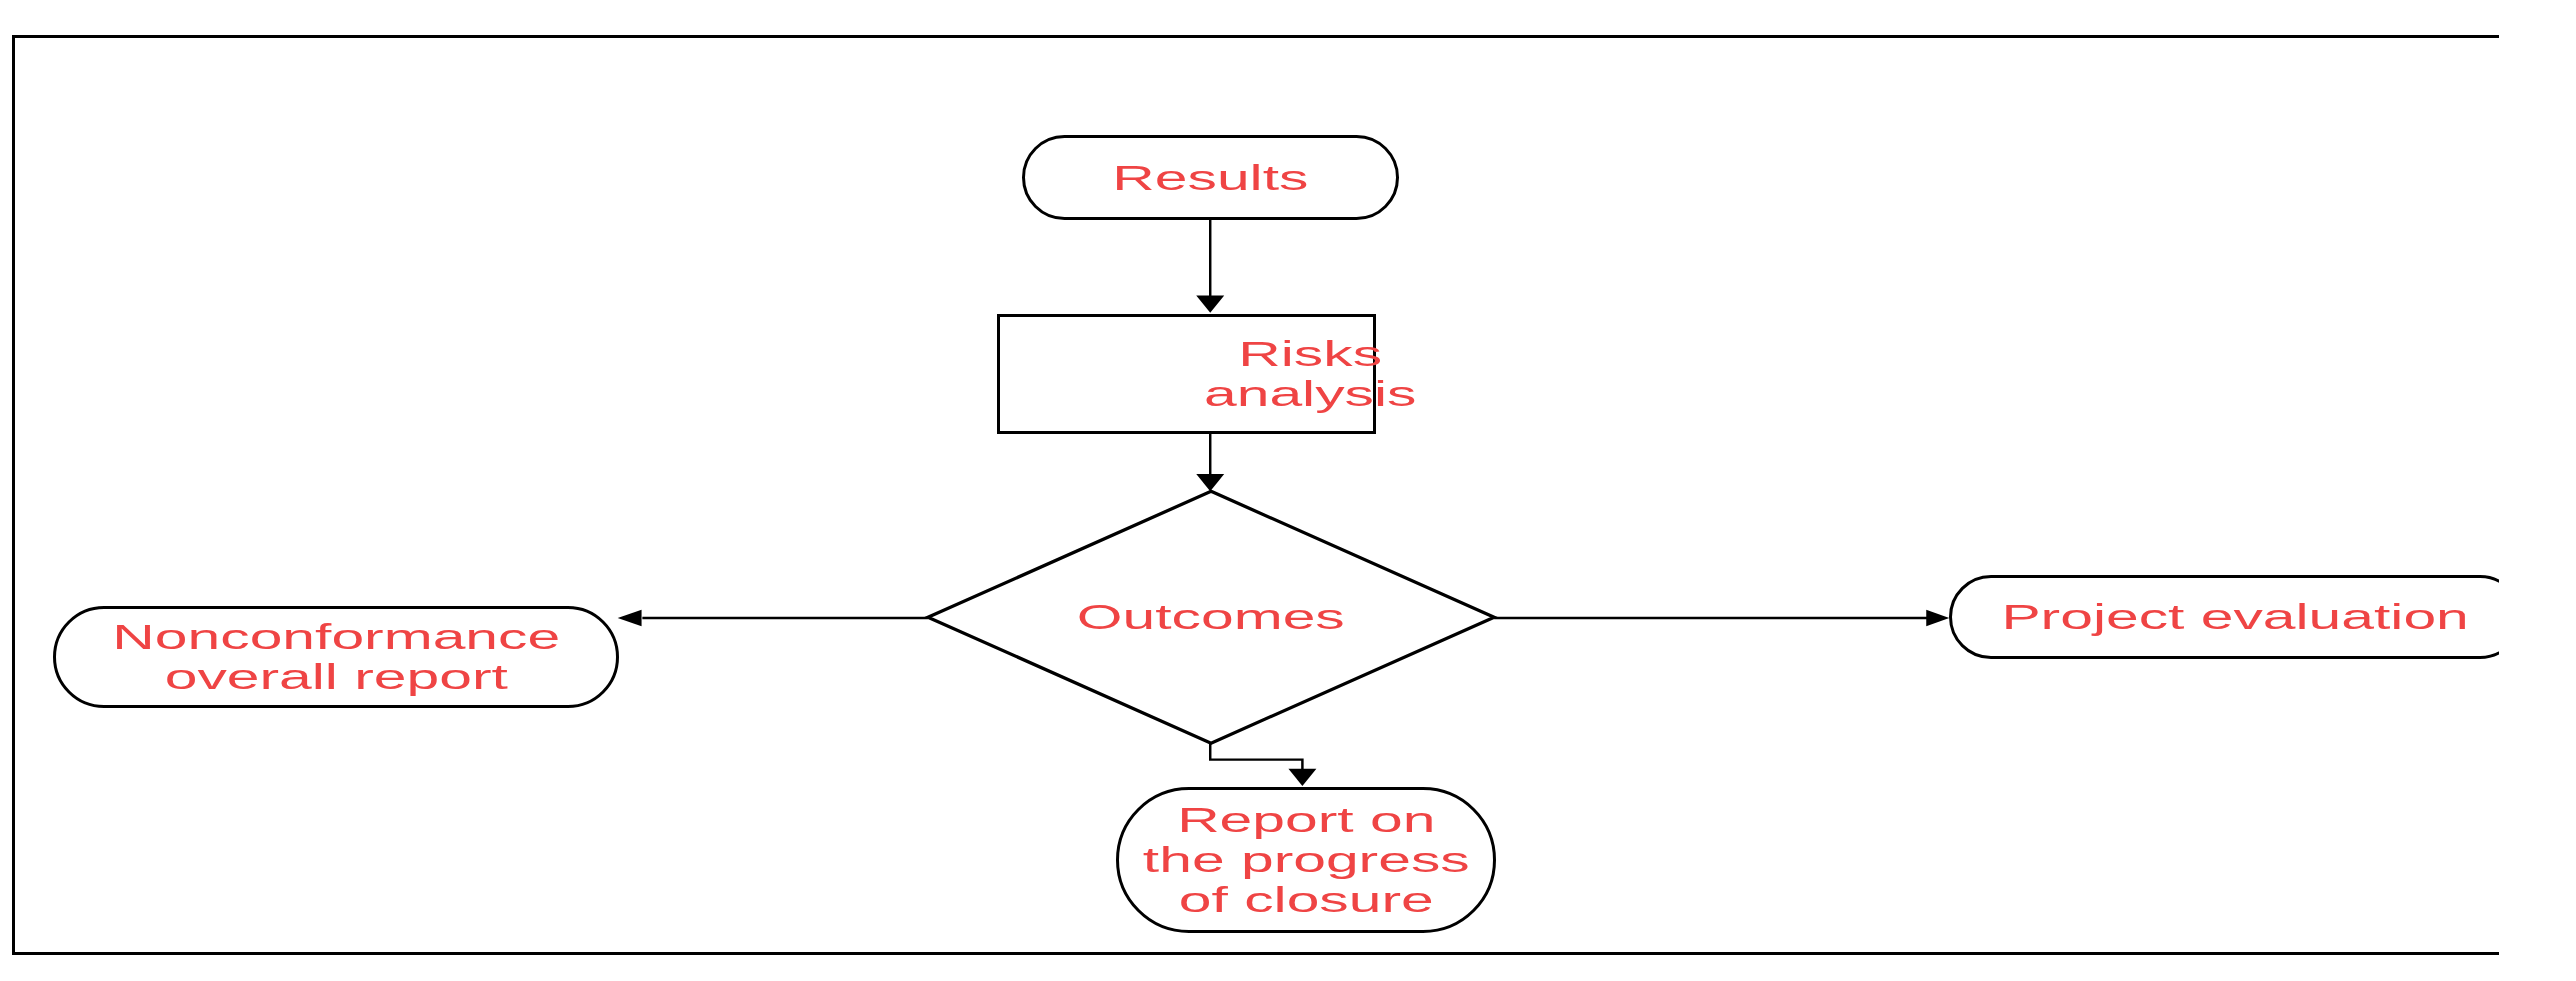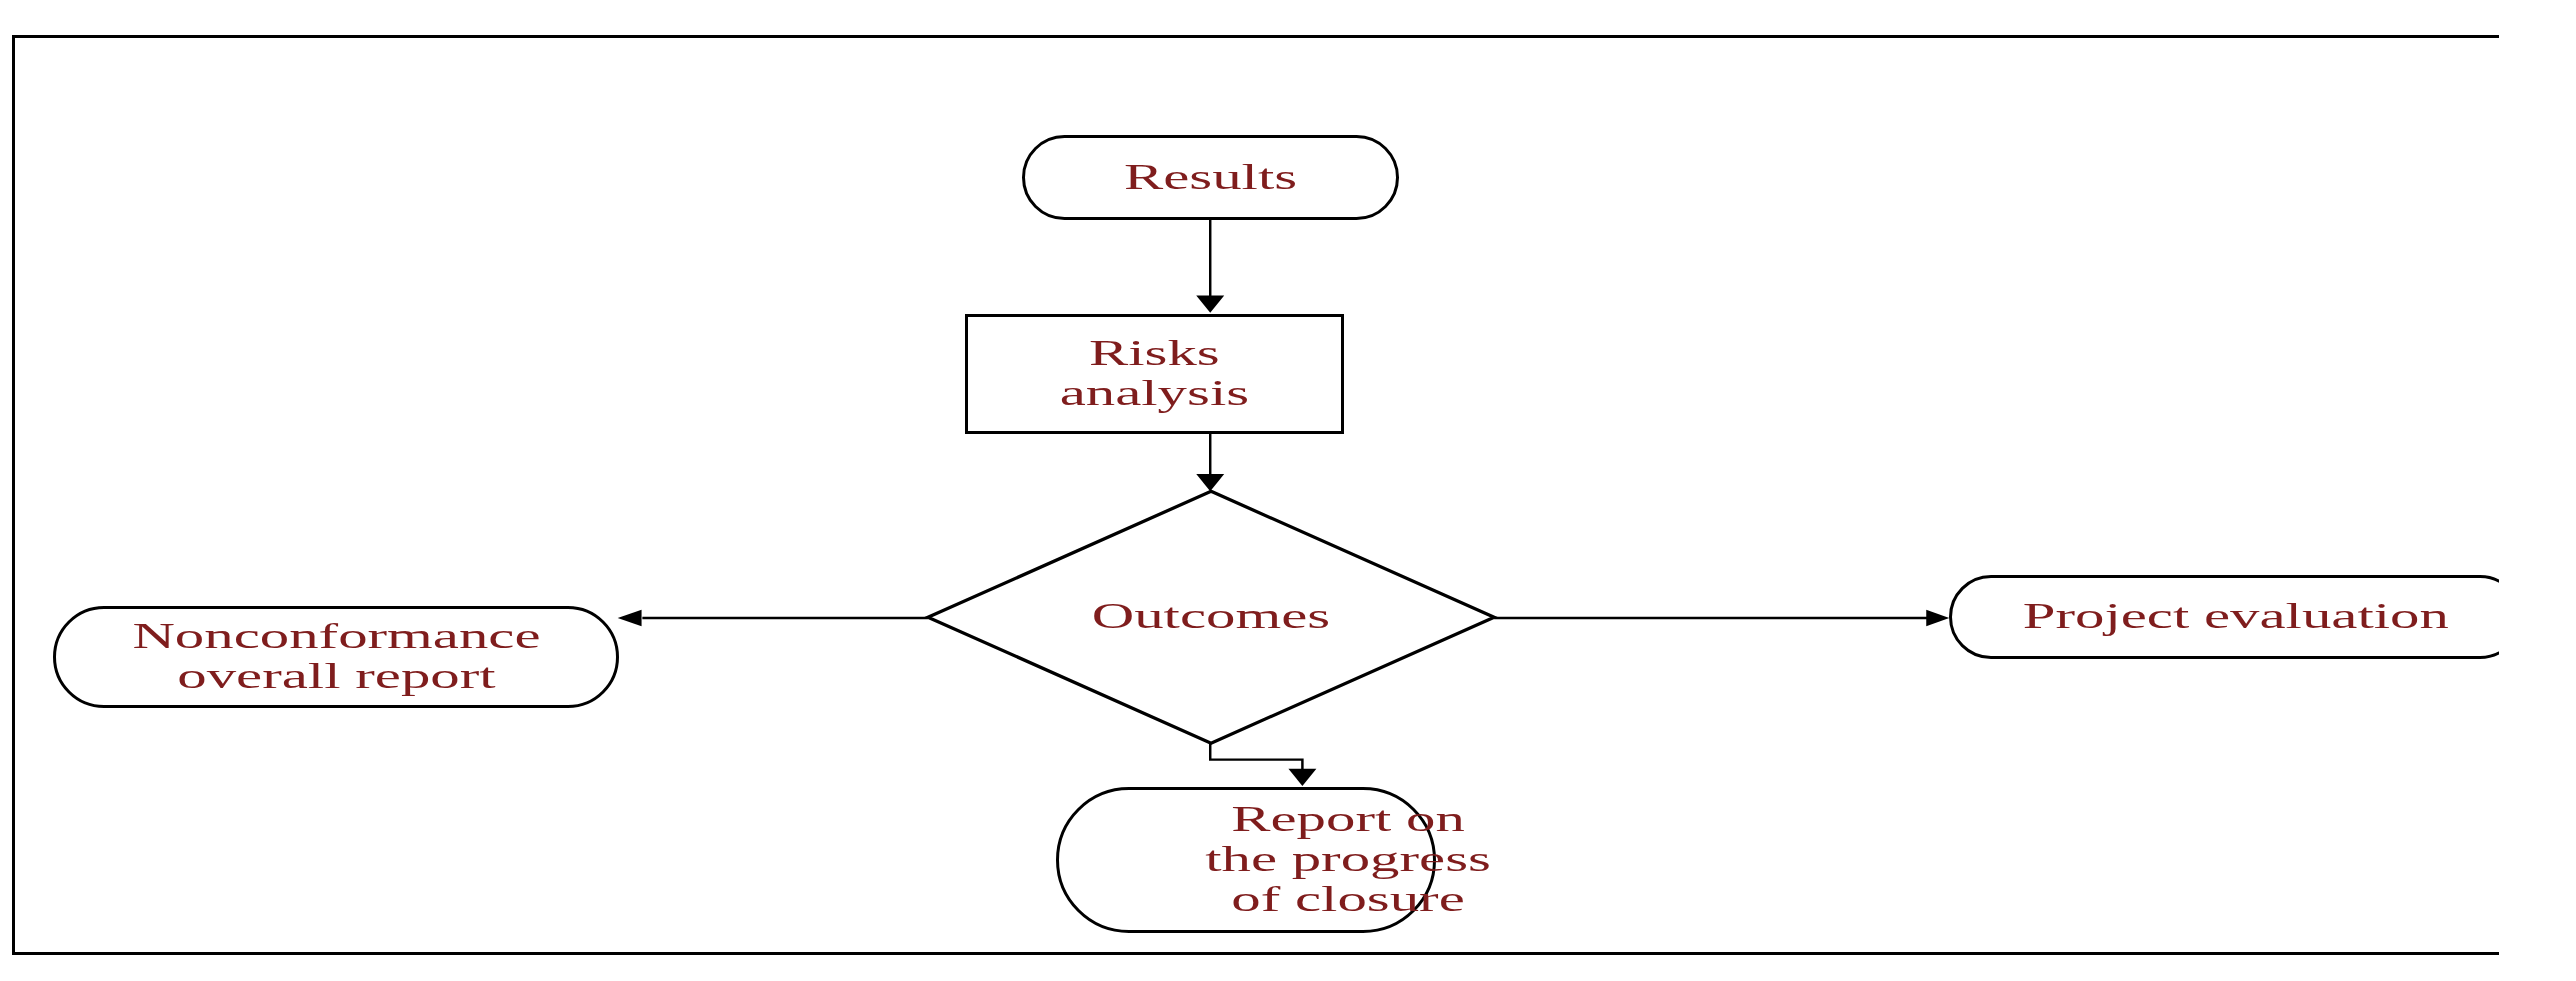--- a/index.html
+++ b/index.html
@@ -5,22 +5,22 @@
   html, body {
     margin: 0;
     padding: 0;
     background: #ffffff;
   }
   .screen {
     position: relative;
     width: 2499px;
     height: 981px;
     background: #ffffff;
-    font-family: Liberation Serif, serif;
-    color: #7f1d1d;
+    font-family: Liberation Sans, sans-serif;
+    color: #ef4444;
     overflow: hidden;
   }
   .frame {
     position: absolute;
     left: 12.3px;
     top: 35px;
     width: 2544px;
     height: 920px;
     border: 3.3px solid #000000;
     box-sizing: border-box;
@@ -104,38 +104,38 @@
     <g>
       <path class="edge-line" d="M 1470 903 L 1470 923 L 1582 923 L 1582 937"></path>
       <polygon class="edge-head" points="1565,934 1599,934 1582,955"></polygon>
     </g>
   </svg>
 
   <div class="node" style="left:1022px; top:135px; width:377px; height:85px; border-radius:43px;">
     <span class="lbl">Results</span>
   </div>
 
-  <div class="node" style="left:965px; top:314px; width:379px; height:120px;">
+  <div class="node" style="left:997px; top:314px; width:379px; height:120px;justify-content:flex-end;">
     <span class="lbl">Risks
 analysis</span>
   </div>
 
   <div class="node plain" style="left:964px; top:576px; width:494px; height:82px;align-items:center;">
     <span class="lbl">Outcomes</span>
   </div>
 
   <div class="node" style="left:53px; top:566px; width:566px; height:102px; border-radius:51px;margin-top:40px;">
     <span class="lbl">Nonconformance
 overall report</span>
   </div>
 
   <div class="node" style="left:1949px; top:575px; width:573px; height:84px; border-radius:42px;">
     <span class="lbl">Project evaluation</span>
   </div>
 
-  <div class="node" style="left:1056px; top:787px; width:380px; height:146px; border-radius:73px;justify-content:flex-end;">
+  <div class="node" style="left:1116px; top:787px; width:380px; height:146px; border-radius:73px;">
     <span class="lbl">Report on
 the progress
 of closure</span>
   </div>
 
 </div>
 
 
 </body></html>

